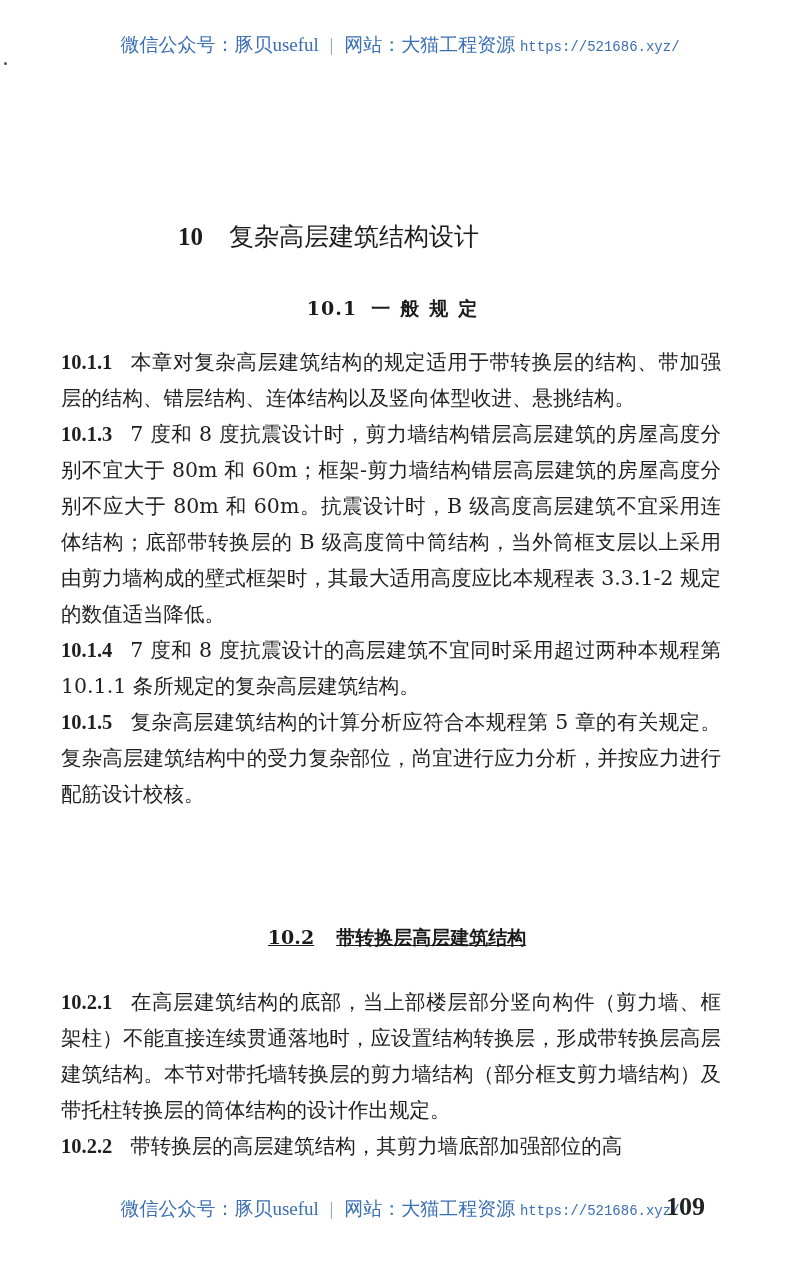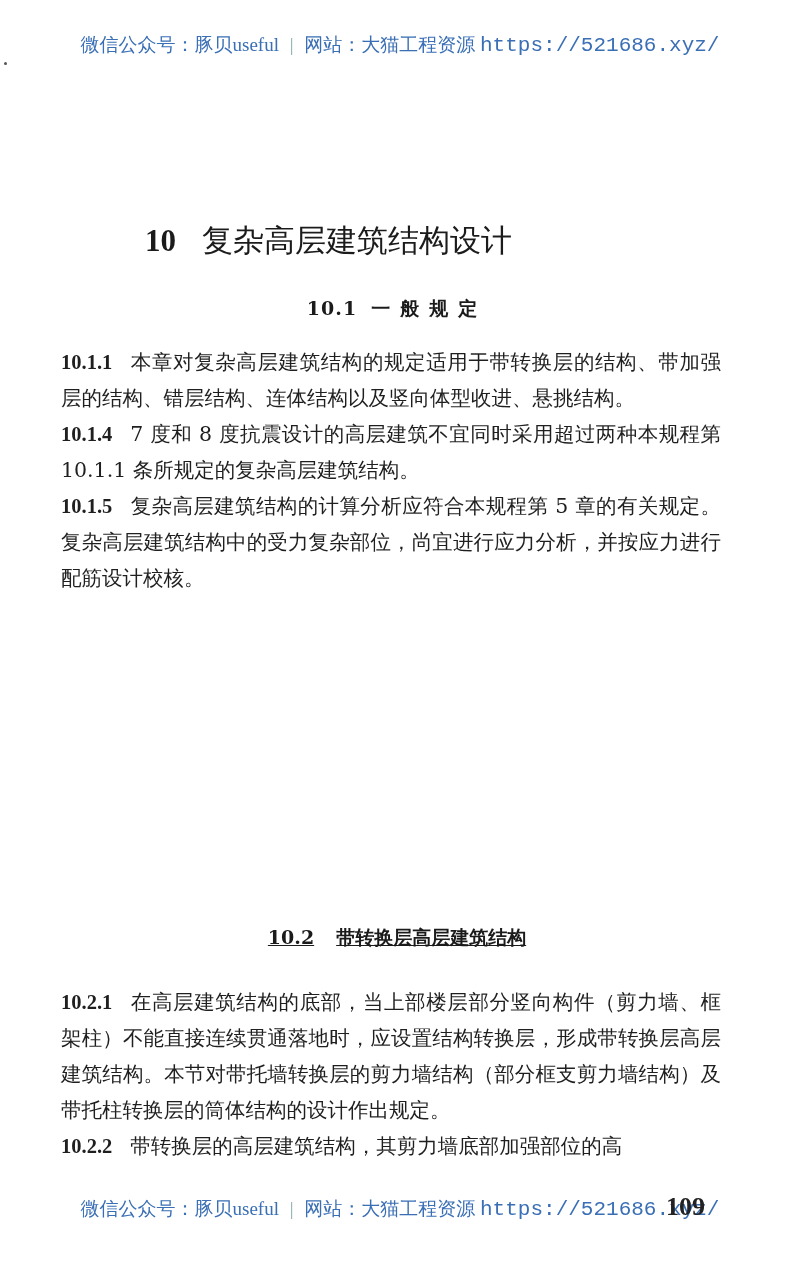--- a/index.html
+++ b/index.html
@@ -3,24 +3,24 @@
 <meta charset="utf-8">
 <style>
   html, body { margin:0; padding:0; background:#ffffff; }
   body { width:800px; height:1271px; position:relative; overflow:hidden;
          font-family:"DejaVu Serif","Liberation Serif",serif; color:#222; }
   .watermark { position:absolute; left:0; width:800px; text-align:center;
                color:#3a6fb5; font-size:19px; letter-spacing:0px;
                font-family:"Liberation Serif","DejaVu Serif",serif; white-space:nowrap; }
   .wm-top { top:32px; }
   .wm-bottom { top:1196px; }
-  .wm-mono { font-family:"Liberation Mono","DejaVu Sans Mono",monospace; font-size:21px; }
+  .wm-mono { font-family:"Liberation Mono","DejaVu Sans Mono",monospace; font-size:14px; }
   .wm-sep { color:#8aa; margin:0 6px; }
   .chapter-title { position:absolute; top:220px; left:0; width:657px; text-align:center;
-                   font-size:31px; color:#1b1b1b; }
+                   font-size:25px; color:#1b1b1b; }
   .chapter-title .num { font-weight:bold; margin-right:26px; font-family:"Liberation Serif",serif; }
   .sec-title { position:absolute; left:0; width:794px; text-align:center; font-size:19px;
                font-weight:bold; color:#1b1b1b; }
   .sec1 { top:296px; letter-spacing:1px; }
   .sec1 .t { letter-spacing:10px; margin-left:14px; }
   .sec2 { top:925px;text-decoration:underline; }
   .sec2 .t { margin-left:22px; }
   .body { position:absolute; left:61px; width:660px; font-size:20.5px; line-height:36px;
           color:#1f1f1f; text-align:justify; }
   .para { margin:0; }
@@ -50,20 +50,23 @@
 
 <div class="sec-title sec1">
   <span>10.1</span><span class="t">一般规定</span>
 </div>
 
 <div class="body b1">
   <p class="para">
     <span class="clause-no">10.1.1</span><span>本章对复杂高层建筑结构的规定适用于带转换层的结构、带加强层的结构、错层结构、连体结构以及竖向体型收进、悬挑结构。</span>
   </p>
   <p class="para">
+    <span class="clause-no">10.1.3</span><span>7 度和 8 度抗震设计时，剪力墙结构错层高层建筑的房屋高度分别不宜大于 80m 和 60m；框架-剪力墙结构错层高层建筑的房屋高度分别不应大于 80m 和 60m。抗震设计时，B 级高度高层建筑不宜采用连体结构；底部带转换层的 B 级高度筒中筒结构，当外筒框支层以上采用由剪力墙构成的壁式框架时，其最大适用高度应比本规程表 3.3.1-2 规定的数值适当降低。</span>
+  </p>
+  <p class="para">
     <span class="clause-no">10.1.4</span><span>7 度和 8 度抗震设计的高层建筑不宜同时采用超过两种本规程第 10.1.1 条所规定的复杂高层建筑结构。</span>
   </p>
   <p class="para">
     <span class="clause-no">10.1.5</span><span>复杂高层建筑结构的计算分析应符合本规程第 5 章的有关规定。复杂高层建筑结构中的受力复杂部位，尚宜进行应力分析，并按应力进行配筋设计校核。</span>
   </p>
 </div>
 
 <div class="sec-title sec2">
   <span>10.2</span><span class="t">带转换层高层建筑结构</span>
 </div>

